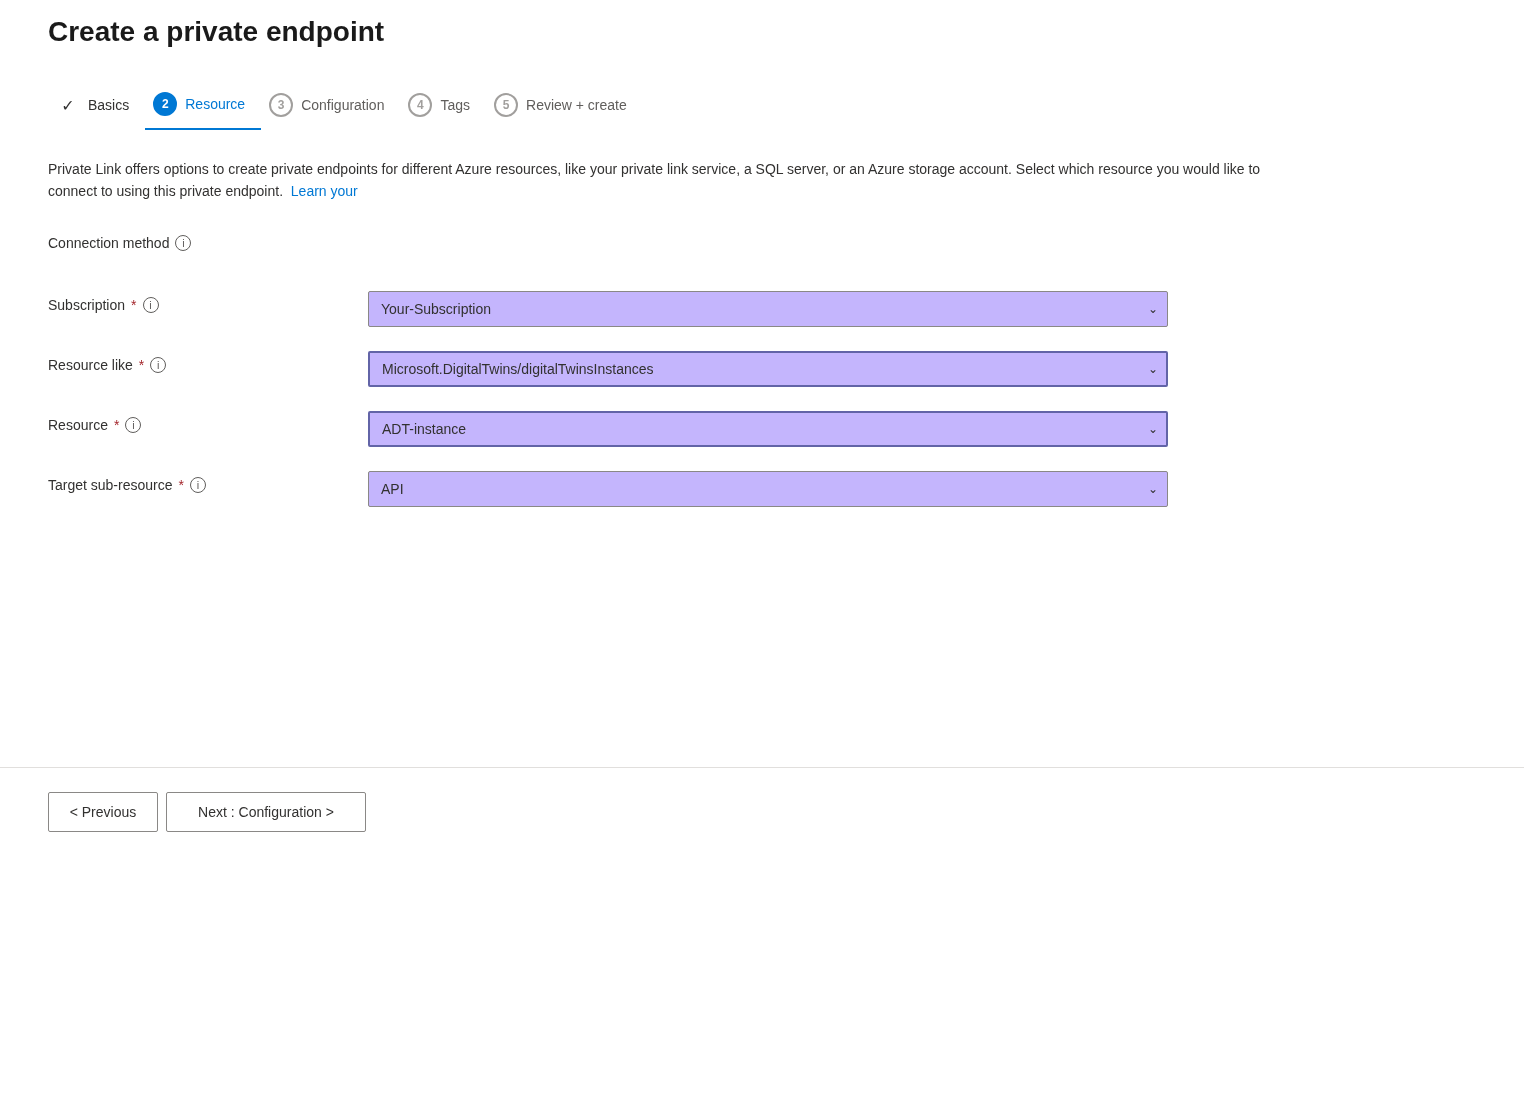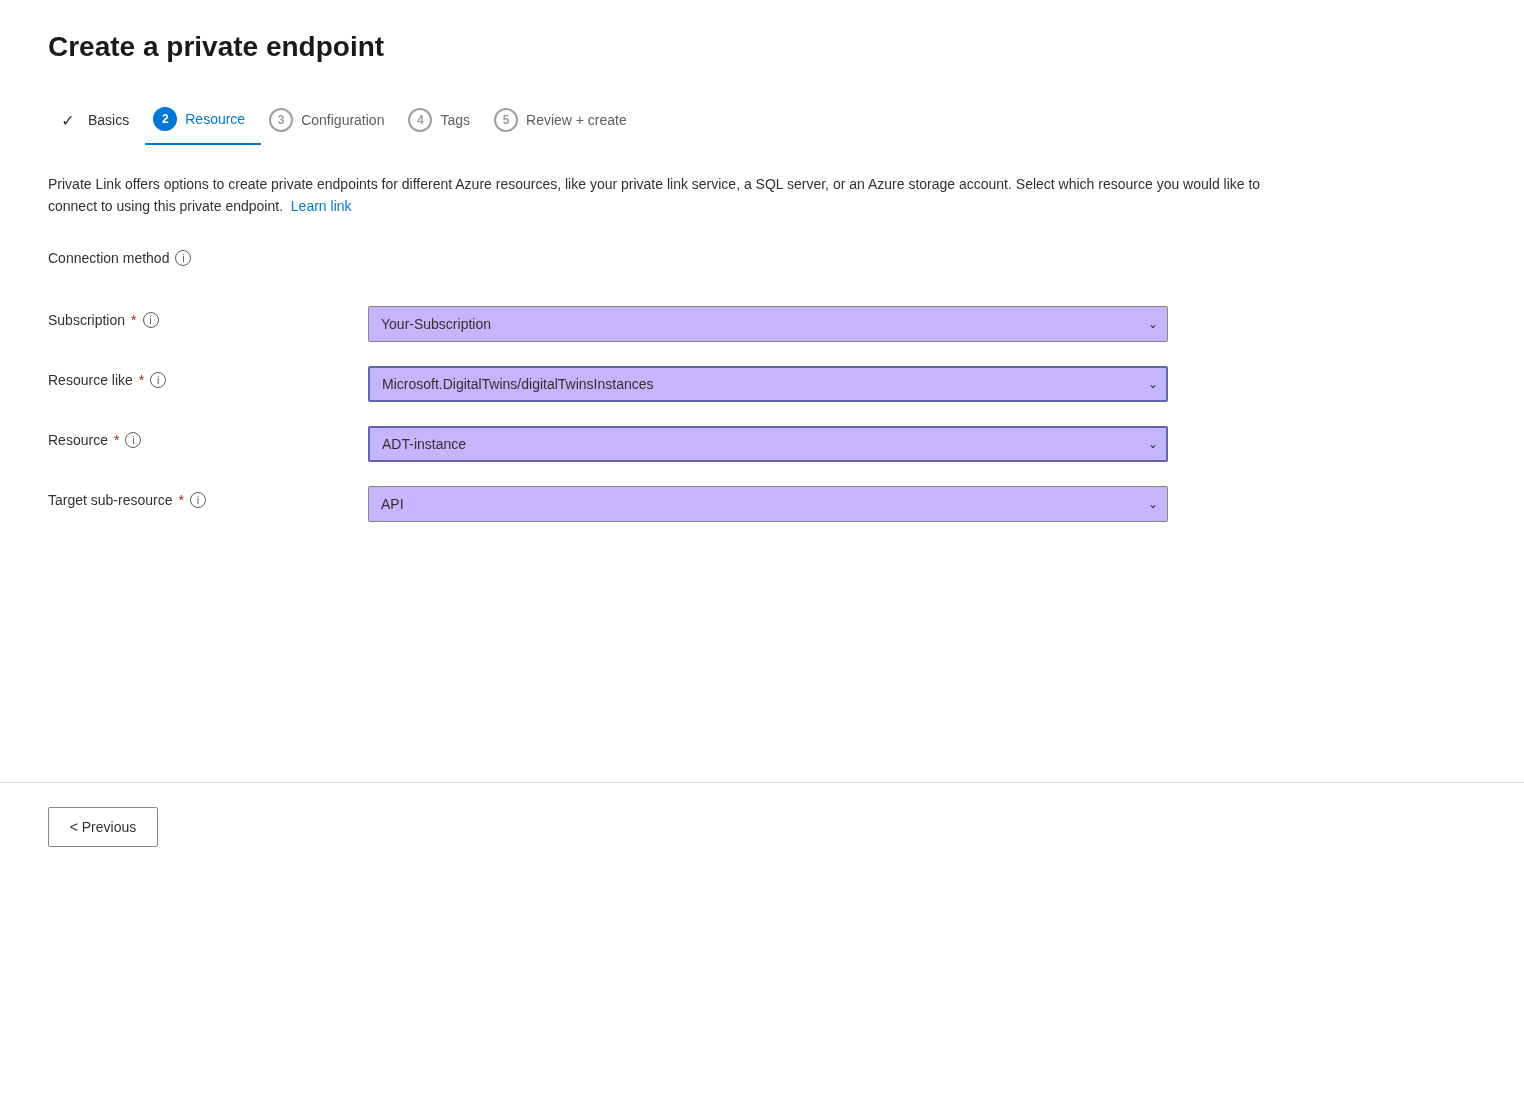--- a/index.html
+++ b/index.html
@@ -5,21 +5,21 @@
     * { box-sizing: border-box; margin: 0; padding: 0; }
     body {
       font-family: 'Segoe UI', Arial, sans-serif;
       background: #ffffff;
       color: #323130;
       font-size: 14px;
       min-height: 1098px;
       width: 1524px;
     }
     .page-container {
-      padding: 31px 48px 0 48px;
+      padding: 16px 48px 0 48px;
       max-width: 1524px;
     }
     .page-title {
       font-size: 28px;
       font-weight: 600;
       color: #1a1a1a;
       margin-bottom: 36px;
     }
     .wizard-tabs {
       display: flex;
@@ -255,21 +255,21 @@
     </div>
 
     <div class="tab-item">
       <span class="tab-circle">5</span>
       <span>Review + create</span>
     </div>
   </div>
 
   <p class="description-block">
     <span>Private Link offers options to create private endpoints for different Azure resources, like your private link service, a SQL server, or an Azure storage account. Select which resource you would like to connect to using this private endpoint.</span>
-    &nbsp;<a class="learn-more-link">Learn link</a>
+    &nbsp;<a class="learn-more-link">Learn your</a>
   </p>
 
   <div class="form-section">
 
     <div class="form-row">
       <div class="form-label connection-method-label">
         <span>Connection method</span>
         <div class="info-icon">i</div>
       </div>
       <div class="form-control-area">
@@ -342,13 +342,14 @@
       </div>
     </div>
 
   </div>
 </div>
 
 <hr class="divider-line" style="margin-top: 260px;">
 
 <div class="footer-buttons">
   <button class="btn btn-previous">&lt; Previous</button>
+  <button class="btn btn-next">Next : Configuration &gt;</button>
 </div>
 
 </body></html>

